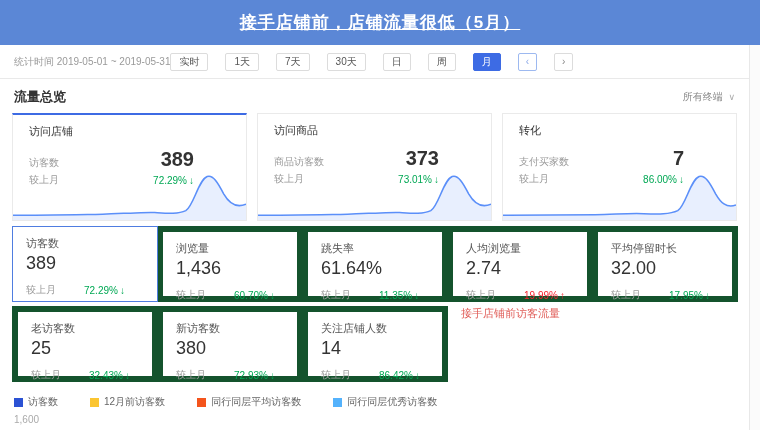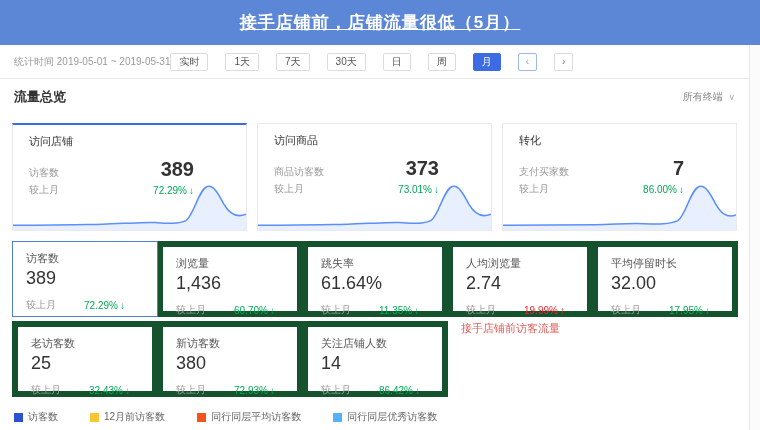--- a/index.html
+++ b/index.html
@@ -16,21 +16,21 @@
   .btn { font-size:10px; color:#555; border:1px solid #dcdcdc; border-radius:2px; padding:3px 8px; background:#fff; cursor:pointer; line-height:1; }
   .btn.active { background:#3d6be4; border-color:#3d6be4; color:#fff; }
   .btn.nav { padding:3px 7px; color:#888; }
   .btn.prev { border-color:#9db9f0; color:#8ba9e8; }
 
   .section-header { display:flex; justify-content:space-between; align-items:center; padding:9px 14px 7px; }
   .section-title { font-size:13px; font-weight:bold; color:#333; }
   .device { font-size:10px; color:#888; cursor:pointer; }
   .device .caret { font-size:9px; color:#aaa; margin-left:3px; }
 
-  .cards { display:flex; gap:10px; margin:10px 12px; }
+  .cards { display:flex; gap:10px; margin:0 12px; }
   .card { flex:1; border:1px solid #eaeaea; height:108px; position:relative; overflow:hidden; background:#fff; cursor:pointer; }
   .card.active { border-top:2px solid #3d6be4; }
   .card-inner { padding:9px 16px 0; position:relative; z-index:1; }
   .card-title { font-size:11px; color:#333; margin-bottom:9px; }
   .m-row { display:flex; justify-content:space-between; align-items:baseline; padding-right:36px; }
   .m-label { font-size:10px; color:#9a9a9a; }
   .m-value { font-size:20px; color:#333; font-weight:bold; }
   .c-row { display:flex; justify-content:space-between; align-items:center; padding-right:36px; margin-top:2px; }
   .sparkline { position:absolute; left:0; bottom:0; width:100%; height:58px; z-index:0; }
 

